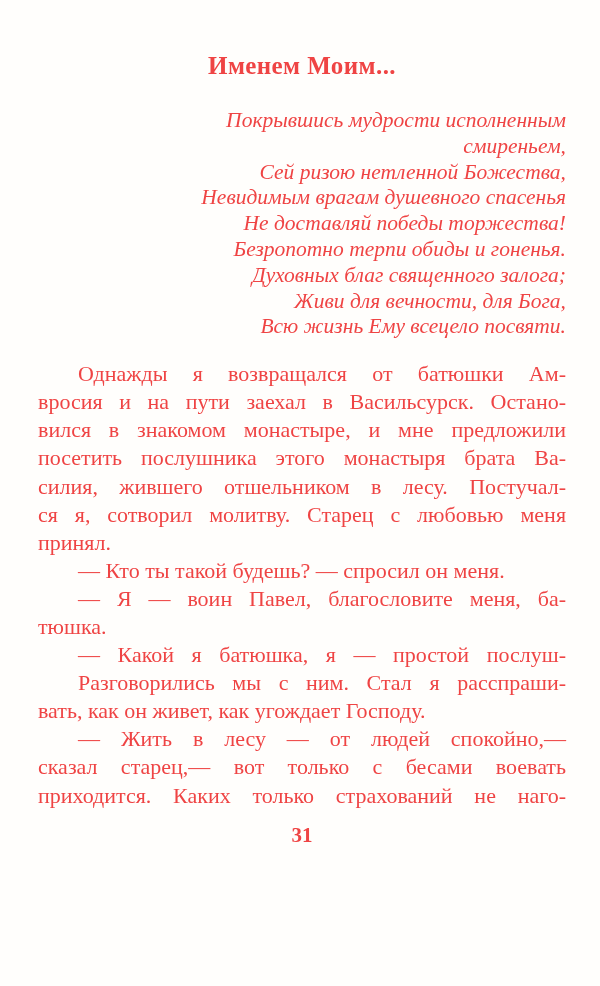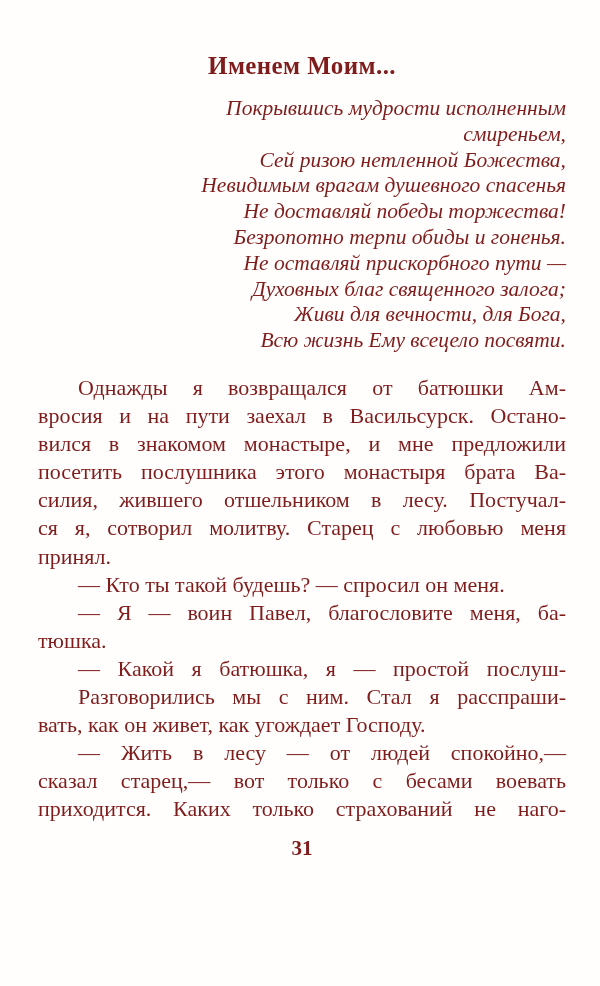--- a/index.html
+++ b/index.html
@@ -6,34 +6,34 @@
     margin: 0;
     padding: 0;
     background: #ffffff;
   }
   .page {
     position: relative;
     width: 600px;
     height: 986px;
     box-sizing: border-box;
     background: #fffefc;
-    color: #7f1d1d;
+    color: #ef4444;
     font-family: "Liberation Serif", serif;
     padding: 52px 34px 12px 38px;
     overflow: hidden;
   }
   .title {
     margin: 0;
     font-size: 25px;
     font-weight: bold;
     text-align: center;
     letter-spacing: 0.4px;
   }
   .poem {
-    margin-top: 16px;
+    margin-top: 28px;
     font-style: italic;
     font-size: 21.5px;
     line-height: 25.8px;
     text-align: right;
   }
   .poem-line {
     display: block;
   }
   .prose {
     margin-top: 20px;
@@ -71,21 +71,20 @@
 
   <h1 class="title">Именем Моим...</h1>
 
   <div class="poem">
     <span class="poem-line">Покрывшись мудрости исполненным</span>
     <span class="poem-line">смиреньем,</span>
     <span class="poem-line">Сей ризою нетленной Божества,</span>
     <span class="poem-line">Невидимым врагам душевного спасенья</span>
     <span class="poem-line">Не доставляй победы торжества!</span>
     <span class="poem-line">Безропотно терпи обиды и гоненья.</span>
-    <span class="poem-line">Не оставляй прискорбного пути —</span>
     <span class="poem-line">Духовных благ священного залога;</span>
     <span class="poem-line">Живи для вечности, для Бога,</span>
     <span class="poem-line">Всю жизнь Ему всецело посвяти.</span>
   </div>
 
   <div class="prose">
 
     <p class="para">
       <span class="tline first just">Однажды я возвращался от батюшки Ам-</span>
       <span class="tline just">вросия и на пути заехал в Васильсурск. Остано-</span>

